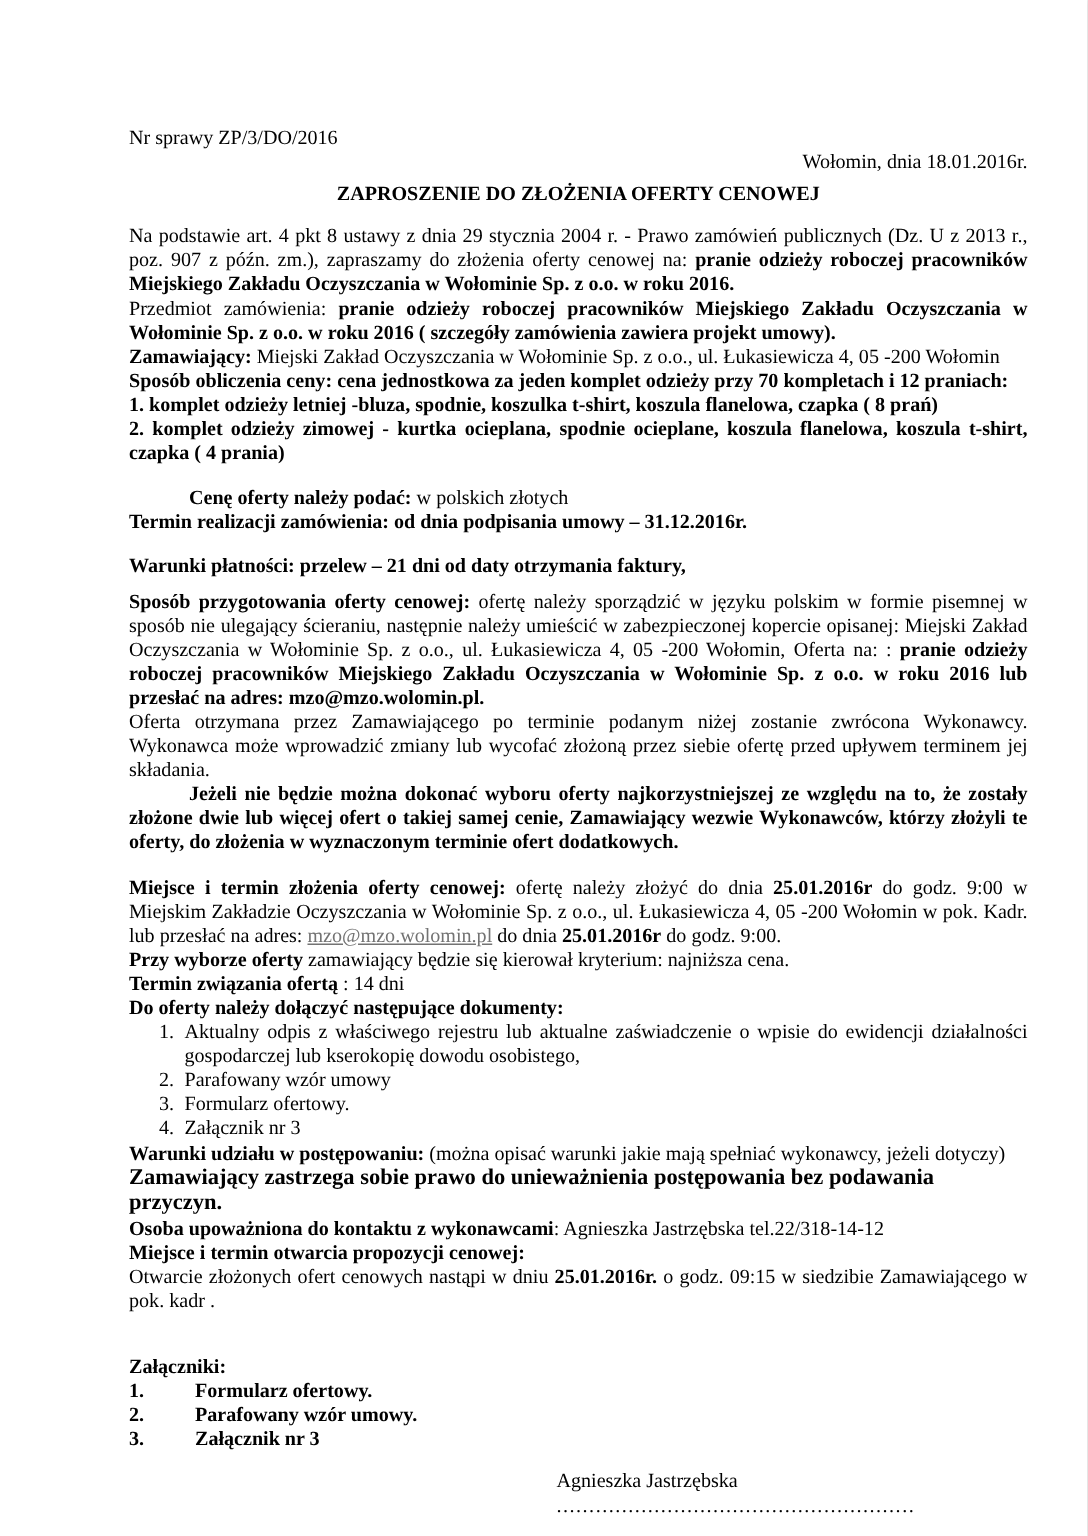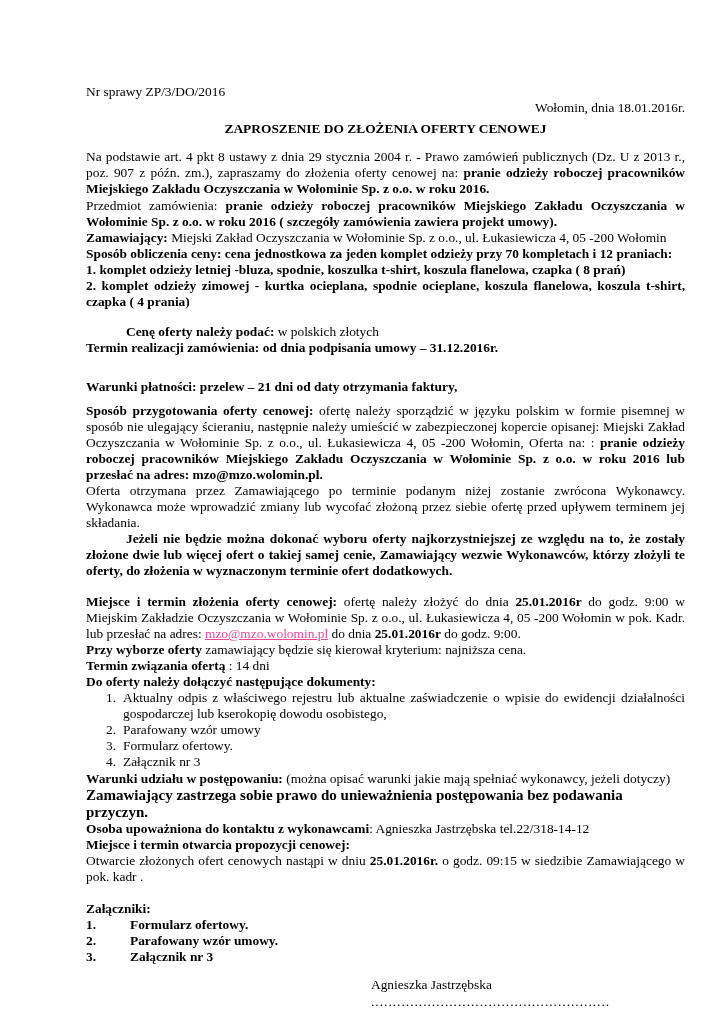--- a/index.html
+++ b/index.html
@@ -11,21 +11,21 @@
     overflow:hidden; position:relative; box-shadow:0 0 3px rgba(0,0,0,.25);
   }
   .hdr-left { text-align:left; margin:0; }
   .hdr-right { text-align:right; margin:0; }
   .doc-title { text-align:center; font-weight:bold; margin:5px 0 12px 0; }
   .para { margin:0; }
   .justify { text-align:justify; }
   .b { font-weight:bold; }
   .i { }
   .lg { font-size:15px; line-height:17px; }
-  .email-link { color:#ec4899; cursor:pointer; }
+  .email-link { color:#737373; cursor:pointer; }
   .list-item { display:flex; }
   .docs-list { margin-left:20px; }
   .docs-list .list-num { flex:none; width:17px; }
   .attachments-list .list-num { flex:none; width:44px; font-weight:bold; }
   .list-text { flex:1; text-align:justify; }
   .signature { width:272px; margin:12px 42px 0 auto; text-align:left; }
   .sig-name { margin:0; }
   .sig-dots { margin:0; letter-spacing:1px; }
   .sig-caption { margin:16px; font-size:10.6px; font-style:italic; line-height:13px; }
 </style>
@@ -39,21 +39,21 @@
 
   <div>
       <p class="para justify"><span>Na podstawie art. 4 pkt 8 ustawy z dnia 29 stycznia 2004 r. - Prawo zamówień publicznych (Dz. U z 2013 r., poz. 907 z późn. zm.), zapraszamy do złożenia oferty cenowej na: </span><span class="b">pranie odzieży roboczej  pracowników Miejskiego Zakładu Oczyszczania w Wołominie Sp. z o.o. w roku 2016.</span></p>
       <p class="para justify"><span>Przedmiot zamówienia: </span><span class="b">pranie odzieży roboczej pracowników Miejskiego Zakładu Oczyszczania w Wołominie Sp. z o.o. w roku 2016 ( szczegóły zamówienia zawiera projekt umowy).</span></p>
       <p class="para"><span class="b">Zamawiający:</span><span>  Miejski Zakład Oczyszczania w Wołominie Sp. z o.o., ul. Łukasiewicza 4, 05 -200 Wołomin</span></p>
       <p class="para"><span class="b">Sposób obliczenia ceny:  cena jednostkowa za jeden komplet odzieży przy 70 kompletach i 12 praniach:</span></p>
       <p class="para justify"><span class="b">1.  komplet odzieży letniej -bluza, spodnie, koszulka t-shirt, koszula flanelowa, czapka ( 8 prań)</span></p>
       <p class="para justify"><span class="b">2.  komplet odzieży zimowej - kurtka ocieplana, spodnie ocieplane, koszula flanelowa, koszula t-shirt, czapka ( 4 prania)</span></p>
       <p class="para" style="margin-top: 14px; margin-left: 40px;"><span class="b">Cenę oferty należy podać:</span><span> w polskich złotych</span></p>
       <p class="para"><span class="b">Termin realizacji zamówienia: od dnia podpisania umowy – 31.12.2016r.</span></p>
-      <p class="para" style="margin-top: 23px;"><span class="b">Warunki płatności: przelew – 21 dni od daty otrzymania faktury,</span></p>
+      <p class="para" style="margin-top: 13px;"><span class="b">Warunki płatności: przelew – 21 dni od daty otrzymania faktury,</span></p>
       <p class="para justify" style="margin-top: 7px;"><span class="b">Sposób przygotowania oferty cenowej:</span><span> ofertę należy sporządzić w języku polskim w formie pisemnej w sposób nie ulegający ścieraniu, następnie należy umieścić w zabezpieczonej kopercie opisanej: Miejski Zakład Oczyszczania w Wołominie Sp. z o.o., ul. Łukasiewicza 4, 05 -200 Wołomin, Oferta na: : </span><span class="b">pranie odzieży roboczej  pracowników Miejskiego Zakładu Oczyszczania w Wołominie Sp. z o.o. w roku 2016 lub przesłać na adres: mzo@mzo.wolomin.pl.</span></p>
       <p class="para justify"><span>Oferta otrzymana przez Zamawiającego po terminie podanym niżej zostanie zwrócona Wykonawcy. Wykonawca może wprowadzić zmiany lub wycofać złożoną przez siebie ofertę przed upływem terminem jej składania.</span></p>
       <p class="para justify" style="text-indent: 40px;"><span class="b">Jeżeli nie będzie można dokonać wyboru oferty najkorzystniejszej ze względu na to, że zostały złożone dwie lub więcej ofert o takiej samej cenie, Zamawiający wezwie Wykonawców, którzy złożyli te oferty, do złożenia w wyznaczonym terminie ofert dodatkowych.</span></p>
       <p class="para justify" style="margin-top: 14px;"><span class="b">Miejsce i termin złożenia oferty cenowej:</span><span> ofertę należy złożyć do dnia </span><span class="b">25.01.2016r</span><span> do godz. 9:00 w Miejskim Zakładzie Oczyszczania w Wołominie Sp. z o.o., ul. Łukasiewicza 4, 05 -200 Wołomin w pok. Kadr. lub przesłać na adres: </span><a href="#" class="email-link">mzo@mzo.wolomin.pl</a><span> do dnia </span><span class="b">25.01.2016r</span><span> do godz. 9:00.</span></p>
       <p class="para"><span class="b">Przy wyborze oferty</span><span>  zamawiający będzie się kierował kryterium:  najniższa cena.</span></p>
       <p class="para"><span class="b">Termin związania ofertą</span><span> : 14 dni</span></p>
       <p class="para"><span class="b">Do oferty należy dołączyć  następujące dokumenty:</span></p>
       <div class="list docs-list">
         <div class="list-item">
           <span class="list-num">1.</span>
@@ -70,21 +70,21 @@
         <div class="list-item">
           <span class="list-num">4.</span>
           <span class="list-text"><span>Załącznik nr 3</span></span>
         </div>
       </div>
       <p class="para"><span class="b">Warunki udziału w postępowaniu: </span><span class="i">(można opisać warunki jakie mają spełniać wykonawcy, jeżeli dotyczy)</span></p>
       <p class="para lg"><span class="b">Zamawiający zastrzega sobie prawo do unieważnienia postępowania bez podawania przyczyn.</span></p>
       <p class="para"><span class="b">Osoba upoważniona do kontaktu z wykonawcami</span><span>: Agnieszka Jastrzębska tel.22/318-14-12</span></p>
       <p class="para"><span class="b">Miejsce i termin otwarcia propozycji cenowej:</span></p>
       <p class="para justify"><span>Otwarcie złożonych ofert cenowych nastąpi w dniu </span><span class="b">25.01.2016r.</span><span> o godz. 09:15 w siedzibie Zamawiającego w pok. kadr .</span></p>
-      <p class="para" style="margin-top: 16px;"><span class="b">Załączniki:</span></p>
+      <p class="para" style="margin-top: 28px;"><span class="b">Załączniki:</span></p>
       <div class="list attachments-list">
         <div class="list-item">
           <span class="list-num">1.</span>
           <span class="list-text"><span class="b">Formularz ofertowy.</span></span>
         </div>
         <div class="list-item">
           <span class="list-num">2.</span>
           <span class="list-text"><span class="b">Parafowany wzór umowy.</span></span>
         </div>
         <div class="list-item">

